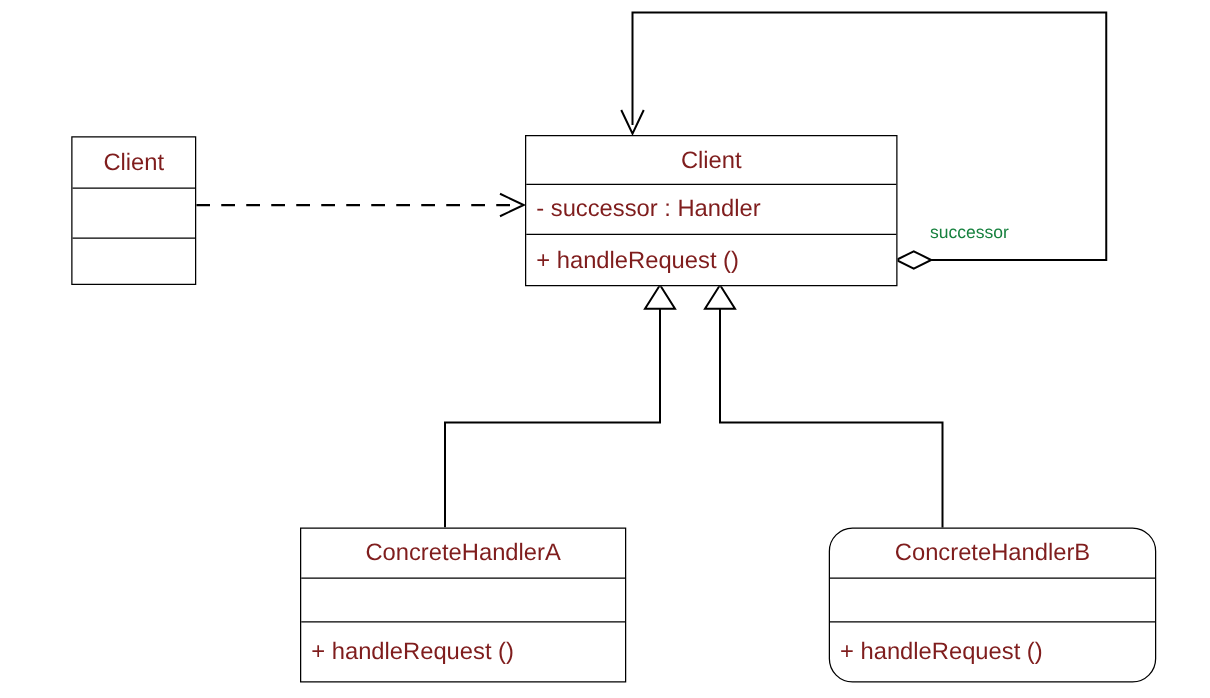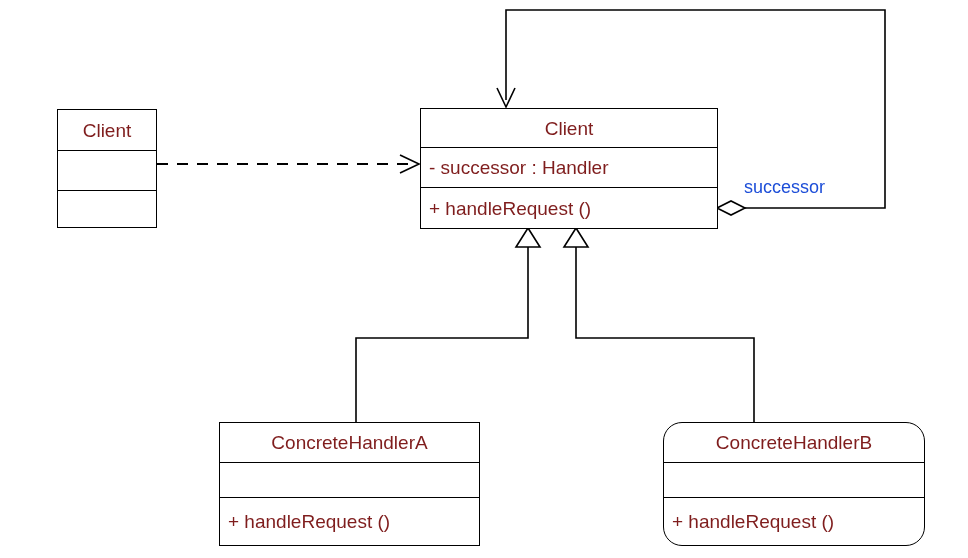--- a/index.html
+++ b/index.html
@@ -57,21 +57,21 @@
   #class-client      { left: 57px;  top: 109px; width: 100px; height: 119px; }
   #class-client .c0  { height: 40px; }
   #class-client .c1  { height: 40px; }
   #class-client .c2  { flex: 1 1 auto; }
 
   #class-handler     { left: 420px; top: 108px; width: 298px; height: 121px; }
   #class-handler .c0 { height: 38px; }
   #class-handler .c1 { height: 40px; }
   #class-handler .c2 { flex: 1 1 auto; }
 
-  #class-concrete-a  { left: 219px; top: 422px; width: 261px; height: 124px; }
+  #class-concrete-a  { left: 240px; top: 422px; width: 261px; height: 124px; }
   #class-concrete-a .c0 { height: 39px; }
   #class-concrete-a .c1 { height: 35px; }
   #class-concrete-a .c2 { flex: 1 1 auto; }
 
   #class-concrete-b  { left: 663px; top: 422px; width: 262px; height: 124px; border-radius: 19px; }
   #class-concrete-b .c0 { height: 39px; }
   #class-concrete-b .c1 { height: 35px; }
   #class-concrete-b .c2 { flex: 1 1 auto; }
 
   
@@ -101,22 +101,22 @@
   }
   #connectors .head-open {
     fill: none;
     stroke: #000000;
     stroke-width: 1.6;
   }
 
   
   .edge-label {
     position: absolute;
-    color: #1d4ed8;
-    font-size: 18px;
+    color: #15803d;
+    font-size: 14px;
     line-height: 1;
     white-space: nowrap;
     background: #ffffff;
     padding: 0 2px;
     z-index: 6;
   }
   #label-successor { left: 742px; top: 178px; }
 </style>
 </head>
 <body>

